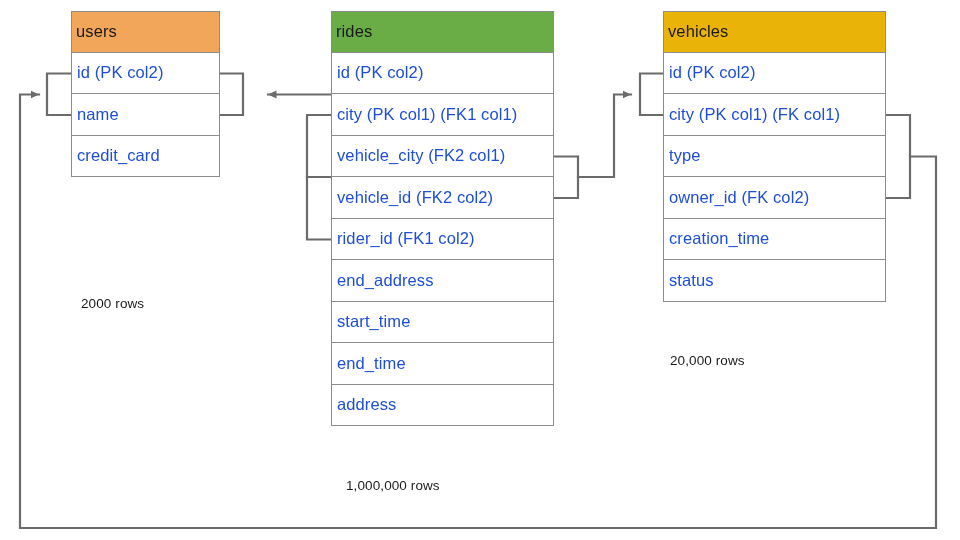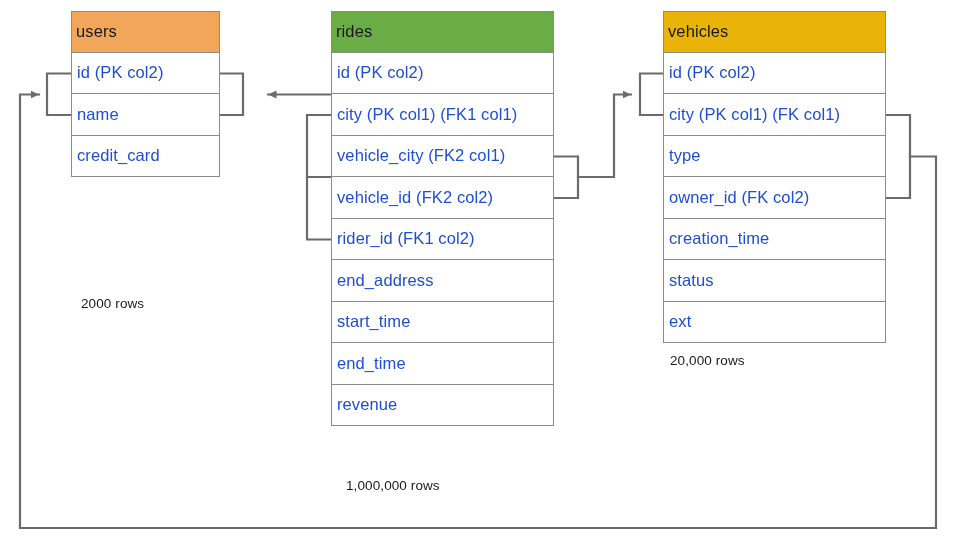--- a/index.html
+++ b/index.html
@@ -161,21 +161,21 @@
     <div class="field-row">
       <span>end_address</span>
     </div>
     <div class="field-row">
       <span>start_time</span>
     </div>
     <div class="field-row">
       <span>end_time</span>
     </div>
     <div class="field-row">
-      <span>revenue</span>
+      <span>address</span>
     </div>
   </div>
   <div class="row-count" style="left:338px; top:478px;margin-left:8px;">1,000,000 rows</div>
 
   <div class="entity" style="left:663px; top:11px; width:223px;">
     <div class="entity-header" style="background:#eab308;">
       <span>vehicles</span>
     </div>
     <div class="field-row">
       <span>id (PK col2)</span>
@@ -188,19 +188,16 @@
     </div>
     <div class="field-row">
       <span>owner_id (FK col2)</span>
     </div>
     <div class="field-row">
       <span>creation_time</span>
     </div>
     <div class="field-row">
       <span>status</span>
     </div>
-    <div class="field-row">
-      <span>ext</span>
-    </div>
   </div>
   <div class="row-count" style="left:670px; top:353px;">20,000 rows</div>
 
 </div>
 
 </body></html>

